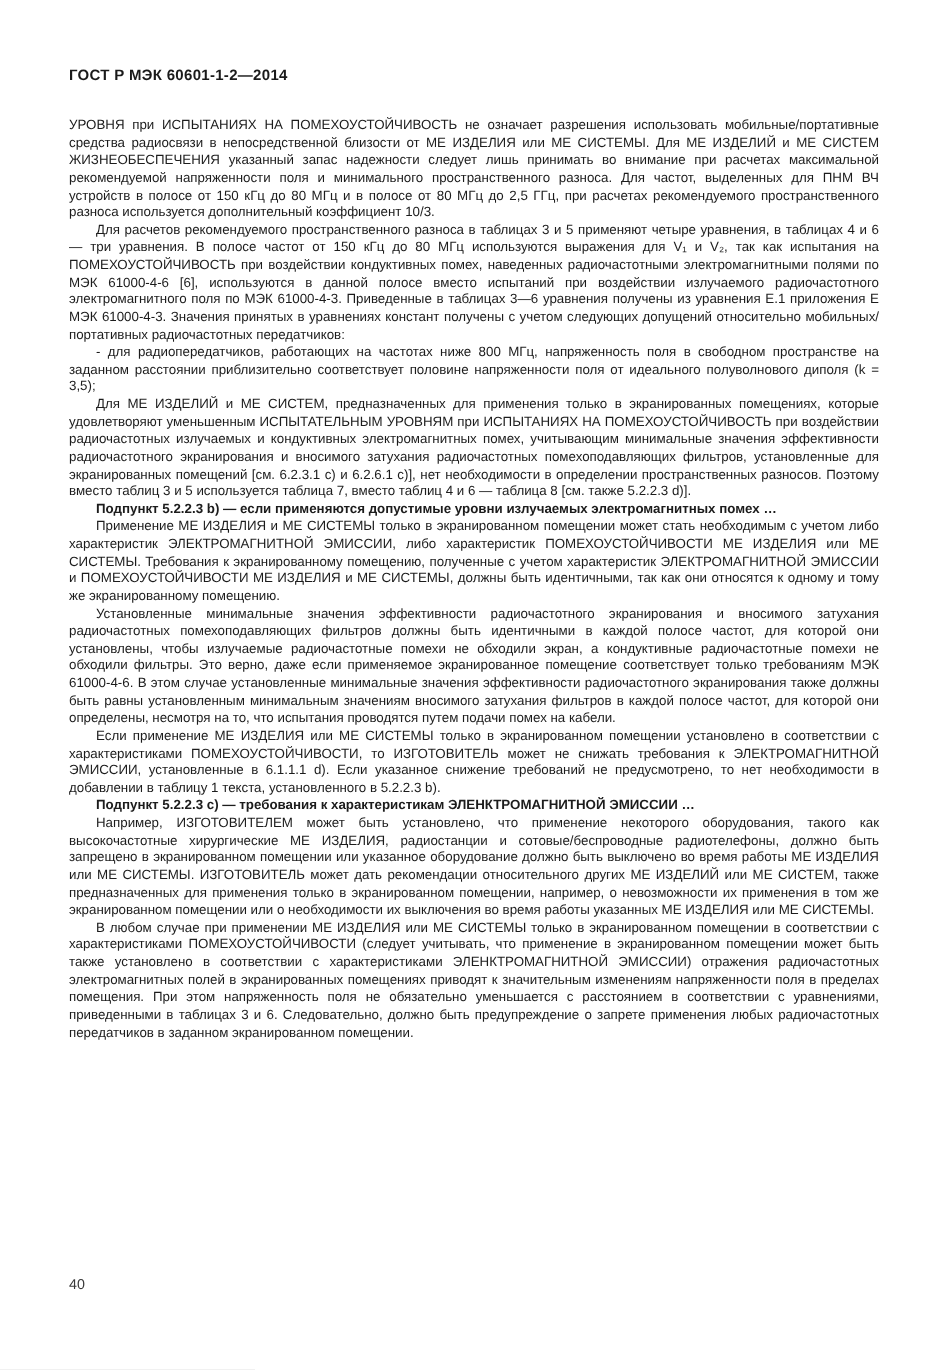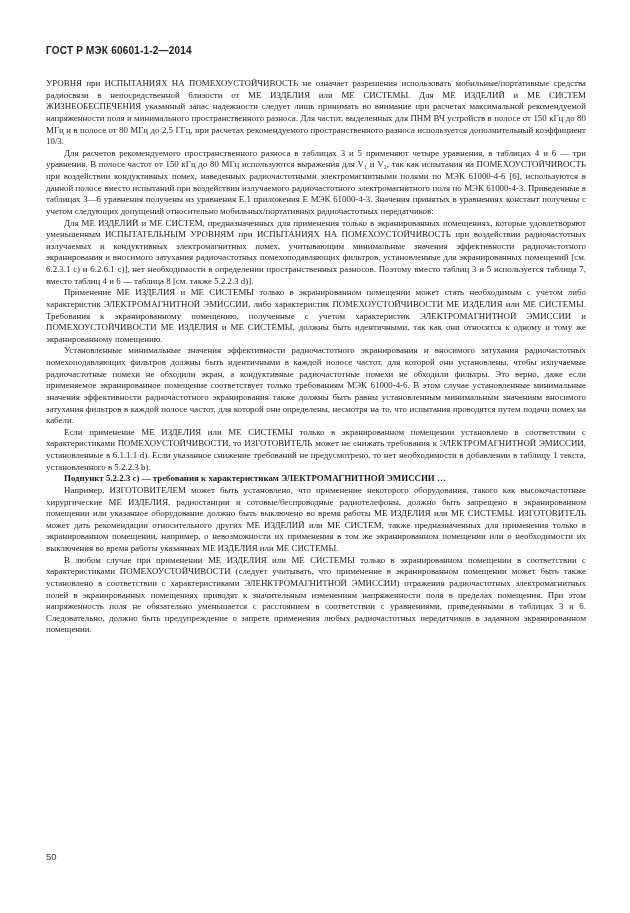--- a/index.html
+++ b/index.html
@@ -31,21 +31,20 @@
     width: 540px;
     font-size: 8.9px;
     line-height: 11.62px;
     text-align: justify;
     hyphens: auto;
     -webkit-hyphens: auto;
   }
   .doc-body p {
     text-indent: 18px;
     margin: 0;
-    font-family: Liberation Serif, serif;
   }
   .doc-body p.no-indent {
     text-indent: 0;
   }
   .doc-body p.subheading {
     font-weight: bold;
   }
   .page-number {
     position: absolute;
     left: 46px;
@@ -57,24 +56,26 @@
 </head>
 <body>
 
 <div class="page">
 
   <div class="doc-header">ГОСТ Р МЭК 60601-1-2—2014</div>
 
   <div class="doc-body">
     <p class="no-indent">УРОВНЯ при ИСПЫТАНИЯХ НА ПОМЕХОУСТОЙЧИВОСТЬ не означает разрешения использовать мобильные/портативные средства радиосвязи в непосредственной близости от МЕ ИЗДЕЛИЯ или МЕ СИСТЕМЫ. Для МЕ ИЗДЕЛИЙ и МЕ СИСТЕМ ЖИЗНЕОБЕСПЕЧЕНИЯ указанный запас надежности следует лишь принимать во внимание при расчетах максимальной рекомендуемой напряженности поля и минимального пространственного разноса. Для частот, выделенных для ПНМ ВЧ устройств в полосе от 150 кГц до 80 МГц и в полосе от 80 МГц до 2,5 ГГц, при расчетах рекомендуемого пространственного разноса используется дополнительный коэффициент 10/3.</p>
     <p>Для расчетов рекомендуемого пространственного разноса в таблицах 3 и 5 применяют четыре уравнения, в таблицах 4 и 6 — три уравнения. В полосе частот от 150 кГц до 80 МГц используются выражения для V₁ и V₂, так как испытания на ПОМЕХОУСТОЙЧИВОСТЬ при воздействии кондуктивных помех, наведенных радиочастотными электромагнитными полями по МЭК 61000-4-6 [6], используются в данной полосе вместо испытаний при воздействии излучаемого радиочастотного электромагнитного поля по МЭК 61000-4-3. Приведенные в таблицах 3—6 уравнения получены из уравнения Е.1 приложения Е МЭК 61000-4-3. Значения принятых в уравнениях констант получены с учетом следующих допущений относительно мобильных/портативных радиочастотных передатчиков:</p>
+    <p>- для радиопередатчиков, работающих на частотах ниже 800 МГц, напряженность поля в свободном пространстве на заданном расстоянии приблизительно соответствует половине напряженности поля от идеального полуволнового диполя (k = 3,5);</p>
     <p>Для МЕ ИЗДЕЛИЙ и МЕ СИСТЕМ, предназначенных для применения только в экранированных помещениях, которые удовлетворяют уменьшенным ИСПЫТАТЕЛЬНЫМ УРОВНЯМ при ИСПЫТАНИЯХ НА ПОМЕХОУСТОЙЧИВОСТЬ при воздействии радиочастотных излучаемых и кондуктивных электромагнитных помех, учитывающим минимальные значения эффективности радиочастотного экранирования и вносимого затухания радиочастотных помехоподавляющих фильтров, установленные для экранированных помещений [см. 6.2.3.1 c) и 6.2.6.1 c)], нет необходимости в определении пространственных разносов. Поэтому вместо таблиц 3 и 5 используется таблица 7, вместо таблиц 4 и 6 — таблица 8 [см. также 5.2.2.3 d)].</p>
+    <p class="subheading">Подпункт 5.2.2.3 b) — если применяются допустимые уровни излучаемых электромагнитных помех …</p>
     <p>Применение МЕ ИЗДЕЛИЯ и МЕ СИСТЕМЫ только в экранированном помещении может стать необходимым с учетом либо характеристик ЭЛЕКТРОМАГНИТНОЙ ЭМИССИИ, либо характеристик ПОМЕХОУСТОЙЧИВОСТИ МЕ ИЗДЕЛИЯ или МЕ СИСТЕМЫ. Требования к экранированному помещению, полученные с учетом характеристик ЭЛЕКТРОМАГНИТНОЙ ЭМИССИИ и ПОМЕХОУСТОЙЧИВОСТИ МЕ ИЗДЕЛИЯ и МЕ СИСТЕМЫ, должны быть идентичными, так как они относятся к одному и тому же экранированному помещению.</p>
     <p>Установленные минимальные значения эффективности радиочастотного экранирования и вносимого затухания радиочастотных помехоподавляющих фильтров должны быть идентичными в каждой полосе частот, для которой они установлены, чтобы излучаемые радиочастотные помехи не обходили экран, а кондуктивные радиочастотные помехи не обходили фильтры. Это верно, даже если применяемое экранированное помещение соответствует только требованиям МЭК 61000-4-6. В этом случае установленные минимальные значения эффективности радиочастотного экранирования также должны быть равны установленным минимальным значениям вносимого затухания фильтров в каждой полосе частот, для которой они определены, несмотря на то, что испытания проводятся путем подачи помех на кабели.</p>
     <p>Если применение МЕ ИЗДЕЛИЯ или МЕ СИСТЕМЫ только в экранированном помещении установлено в соответствии с характеристиками ПОМЕХОУСТОЙЧИВОСТИ, то ИЗГОТОВИТЕЛЬ может не снижать требования к ЭЛЕКТРОМАГНИТНОЙ ЭМИССИИ, установленные в 6.1.1.1 d). Если указанное снижение требований не предусмотрено, то нет необходимости в добавлении в таблицу 1 текста, установленного в 5.2.2.3 b).</p>
-    <p class="subheading">Подпункт 5.2.2.3 c) — требования к характеристикам ЭЛЕКТРОМАГНИТНОЙ ЭМИССИИ …</p>
+    <p class="subheading">Подпункт 5.2.2.3 c) — требования к характеристикам ЭЛЕНКТРОМАГНИТНОЙ ЭМИССИИ …</p>
     <p>Например, ИЗГОТОВИТЕЛЕМ может быть установлено, что применение некоторого оборудования, такого как высокочастотные хирургические МЕ ИЗДЕЛИЯ, радиостанции и сотовые/беспроводные радиотелефоны, должно быть запрещено в экранированном помещении или указанное оборудование должно быть выключено во время работы МЕ ИЗДЕЛИЯ или МЕ СИСТЕМЫ. ИЗГОТОВИТЕЛЬ может дать рекомендации относительного других МЕ ИЗДЕЛИЙ или МЕ СИСТЕМ, также предназначенных для применения только в экранированном помещении, например, о невозможности их применения в том же экранированном помещении или о необходимости их выключения во время работы указанных МЕ ИЗДЕЛИЯ или МЕ СИСТЕМЫ.</p>
     <p>В любом случае при применении МЕ ИЗДЕЛИЯ или МЕ СИСТЕМЫ только в экранированном помещении в соответствии с характеристиками ПОМЕХОУСТОЙЧИВОСТИ (следует учитывать, что применение в экранированном помещении может быть также установлено в соответствии с характеристиками ЭЛЕНКТРОМАГНИТНОЙ ЭМИССИИ) отражения радиочастотных электромагнитных полей в экранированных помещениях приводят к значительным изменениям напряженности поля в пределах помещения. При этом напряженность поля не обязательно уменьшается с расстоянием в соответствии с уравнениями, приведенными в таблицах 3 и 6. Следовательно, должно быть предупреждение о запрете применения любых радиочастотных передатчиков в заданном экранированном помещении.</p>
   </div>
 
-  <div class="page-number">50</div>
+  <div class="page-number">40</div>
 
 </div>
 
 </body></html>

